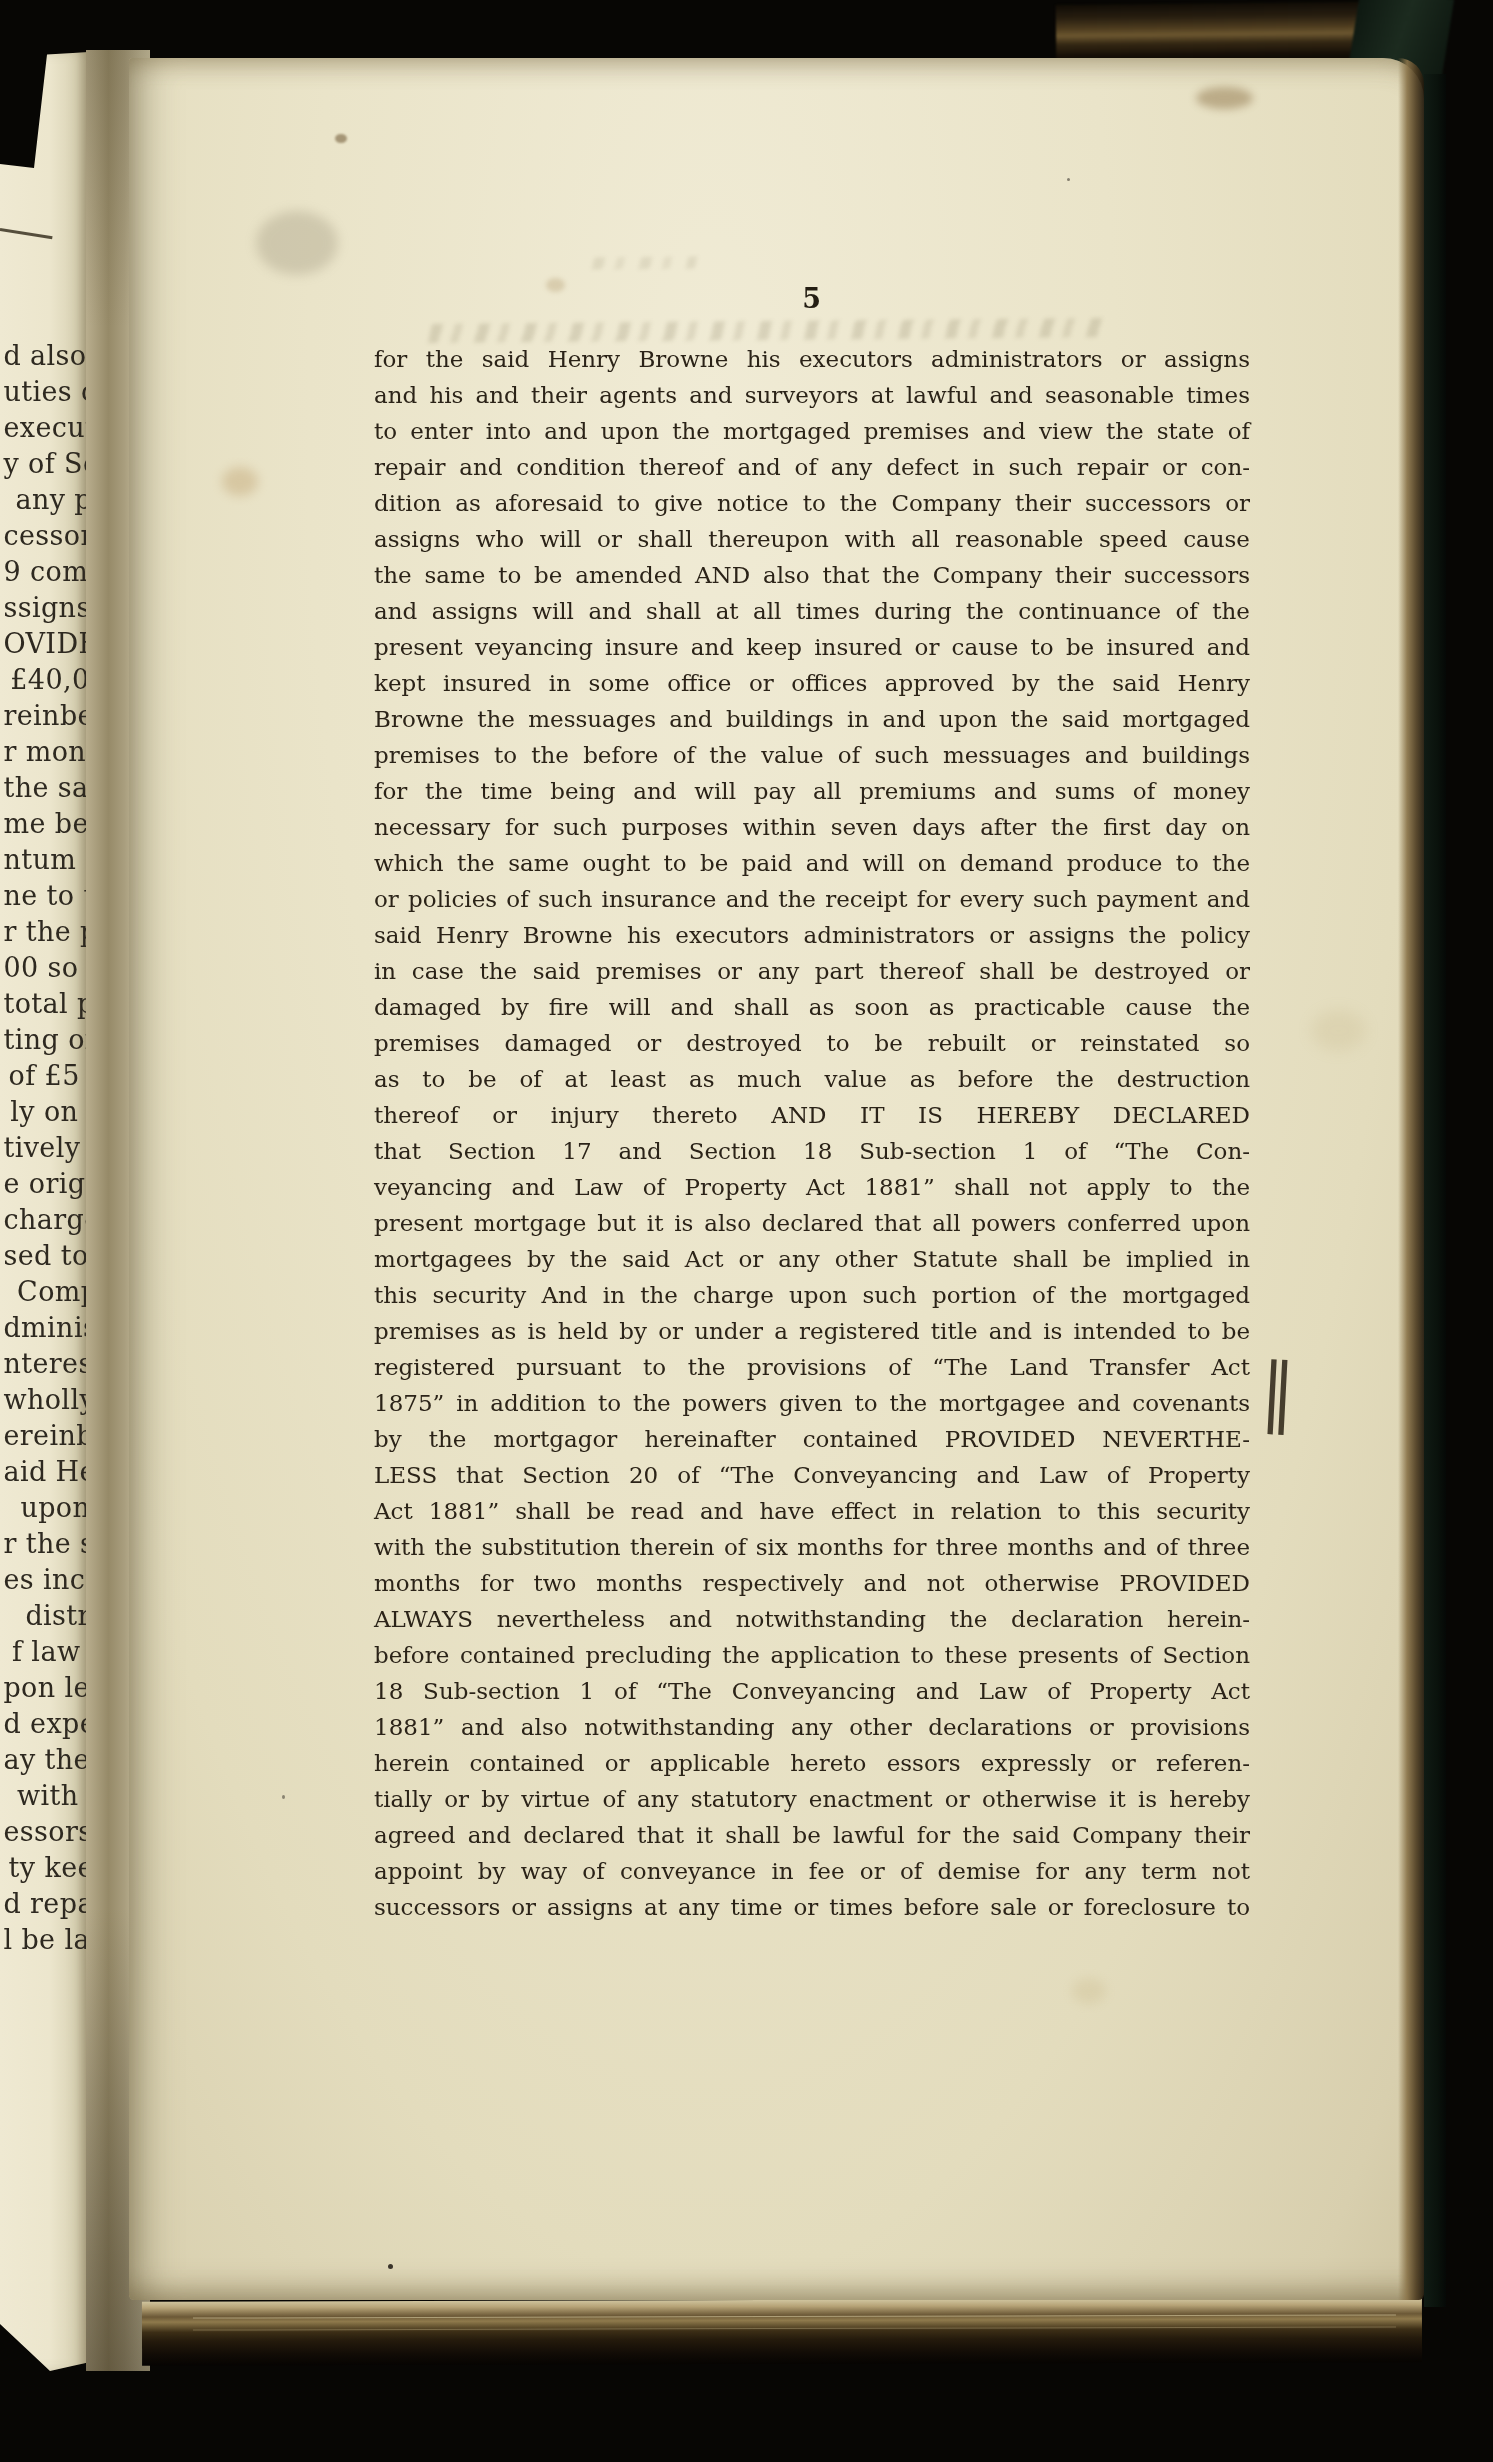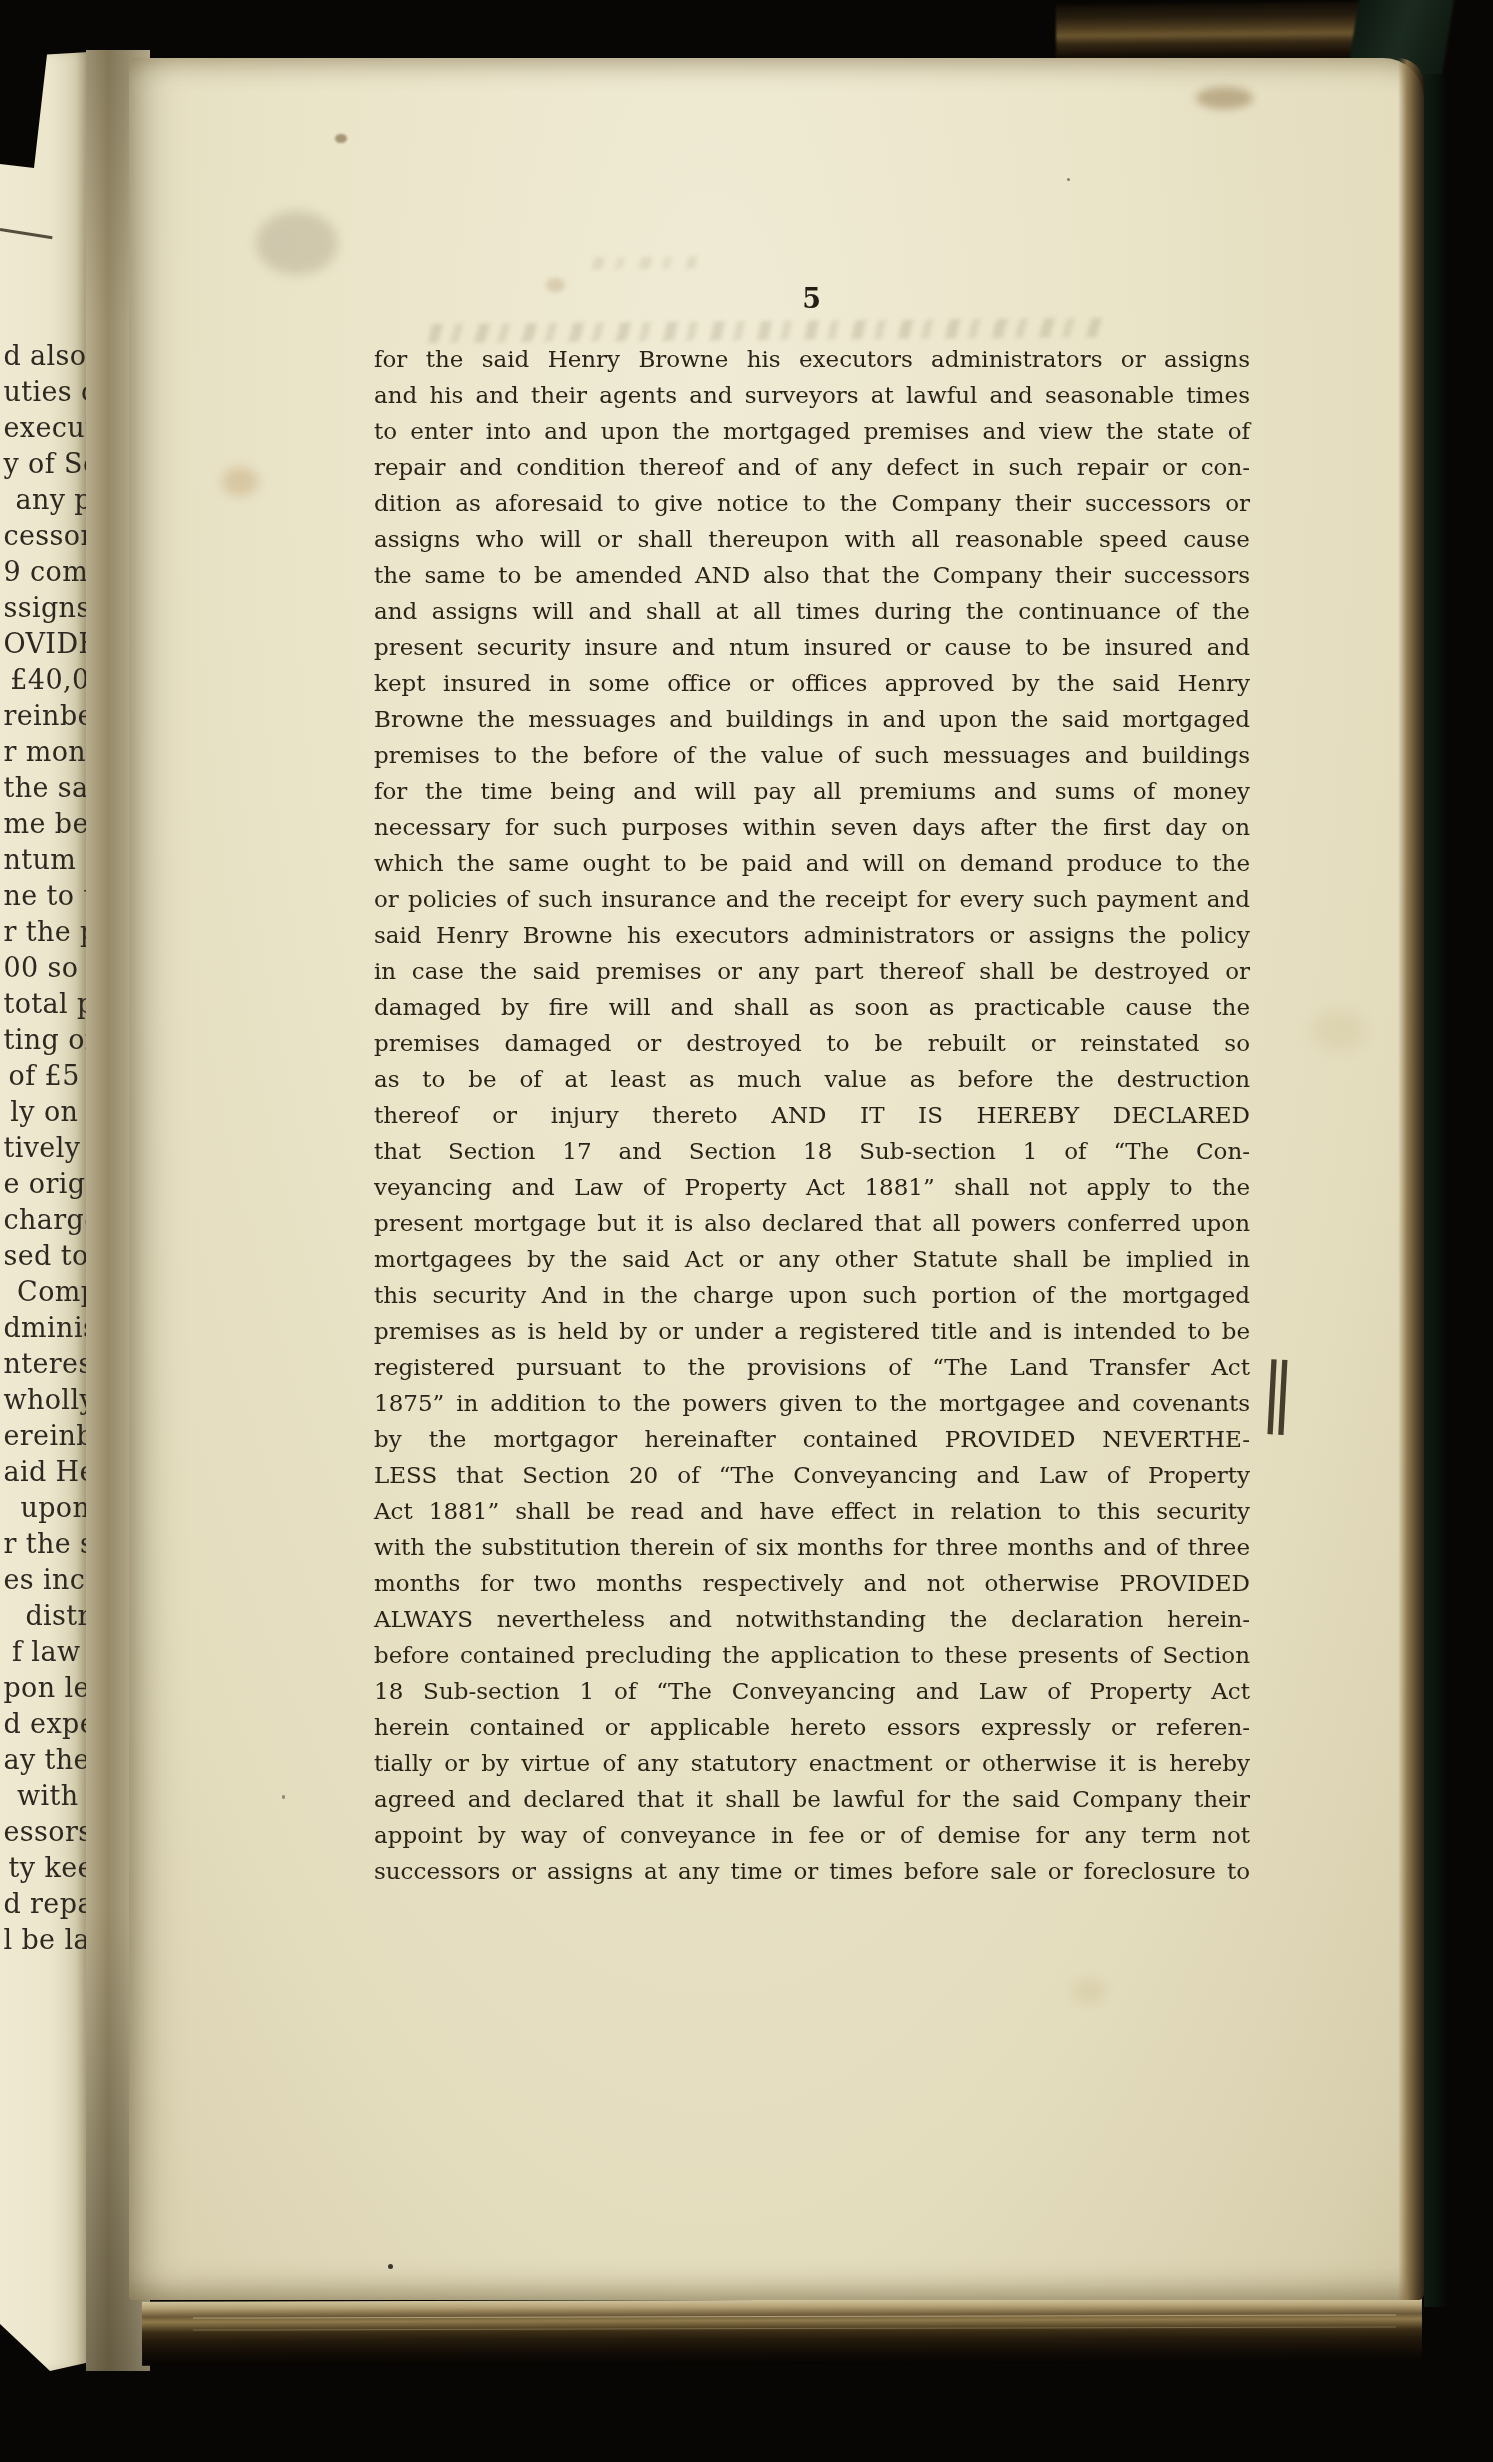--- a/index.html
+++ b/index.html
@@ -181,21 +181,21 @@
 
     <div class="text-block">
         <div>for the said Henry Browne his executors administrators or assigns</div>
         <div>and his and their agents and surveyors at lawful and seasonable times</div>
         <div>to enter into and upon the mortgaged premises and view the state of</div>
         <div>repair and condition thereof and of any defect in such repair or con-</div>
         <div>dition as aforesaid to give notice to the Company their successors or</div>
         <div>assigns who will or shall thereupon with all reasonable speed cause</div>
         <div>the same to be amended AND also that the Company their successors</div>
         <div>and assigns will and shall at all times during the continuance of the</div>
-        <div>present security insure and ntum insured or cause to be insured and</div>
+        <div>present veyancing insure and keep insured or cause to be insured and</div>
         <div>kept insured in some office or offices approved by the said Henry</div>
         <div>Browne the messuages and buildings in and upon the said mortgaged</div>
         <div>premises to the before of the value of such messuages and buildings</div>
         <div>for the time being and will pay all premiums and sums of money</div>
         <div>necessary for such purposes within seven days after the first day on</div>
         <div>which the same ought to be paid and will on demand produce to the</div>
         <div>or policies of such insurance and the receipt for every such payment and</div>
         <div>said Henry Browne his executors administrators or assigns the policy</div>
         <div>in case the said premises or any part thereof shall be destroyed or</div>
         <div>damaged by fire will and shall as soon as practicable cause the</div>
@@ -211,20 +211,21 @@
         <div>registered pursuant to the provisions of “The Land Transfer Act</div>
         <div>1875” in addition to the powers given to the mortgagee and covenants</div>
         <div>by the mortgagor hereinafter contained  PROVIDED NEVERTHE-</div>
         <div>LESS that Section 20 of “The Conveyancing and Law of Property</div>
         <div>Act 1881” shall be read and have effect in relation to this security</div>
         <div>with the substitution therein of six months for three months and of three</div>
         <div>months for two months respectively and not otherwise  PROVIDED</div>
         <div>ALWAYS nevertheless and notwithstanding the declaration herein-</div>
         <div>before contained precluding the application to these presents of Section</div>
         <div>18 Sub-section 1 of “The Conveyancing and Law of Property Act</div>
+        <div>1881” and also notwithstanding any other declarations or provisions</div>
         <div>herein contained or applicable hereto essors expressly or referen-</div>
         <div>tially or by virtue of any statutory enactment or otherwise it is hereby</div>
         <div>agreed and declared that it shall be lawful for the said Company their</div>
         <div>appoint by way of conveyance in fee or of demise for any term not</div>
         <div>successors or assigns at any time or times before sale or foreclosure to</div>
       </div>
 
     <div class="margin-mark">‖</div>
   </div>
 

